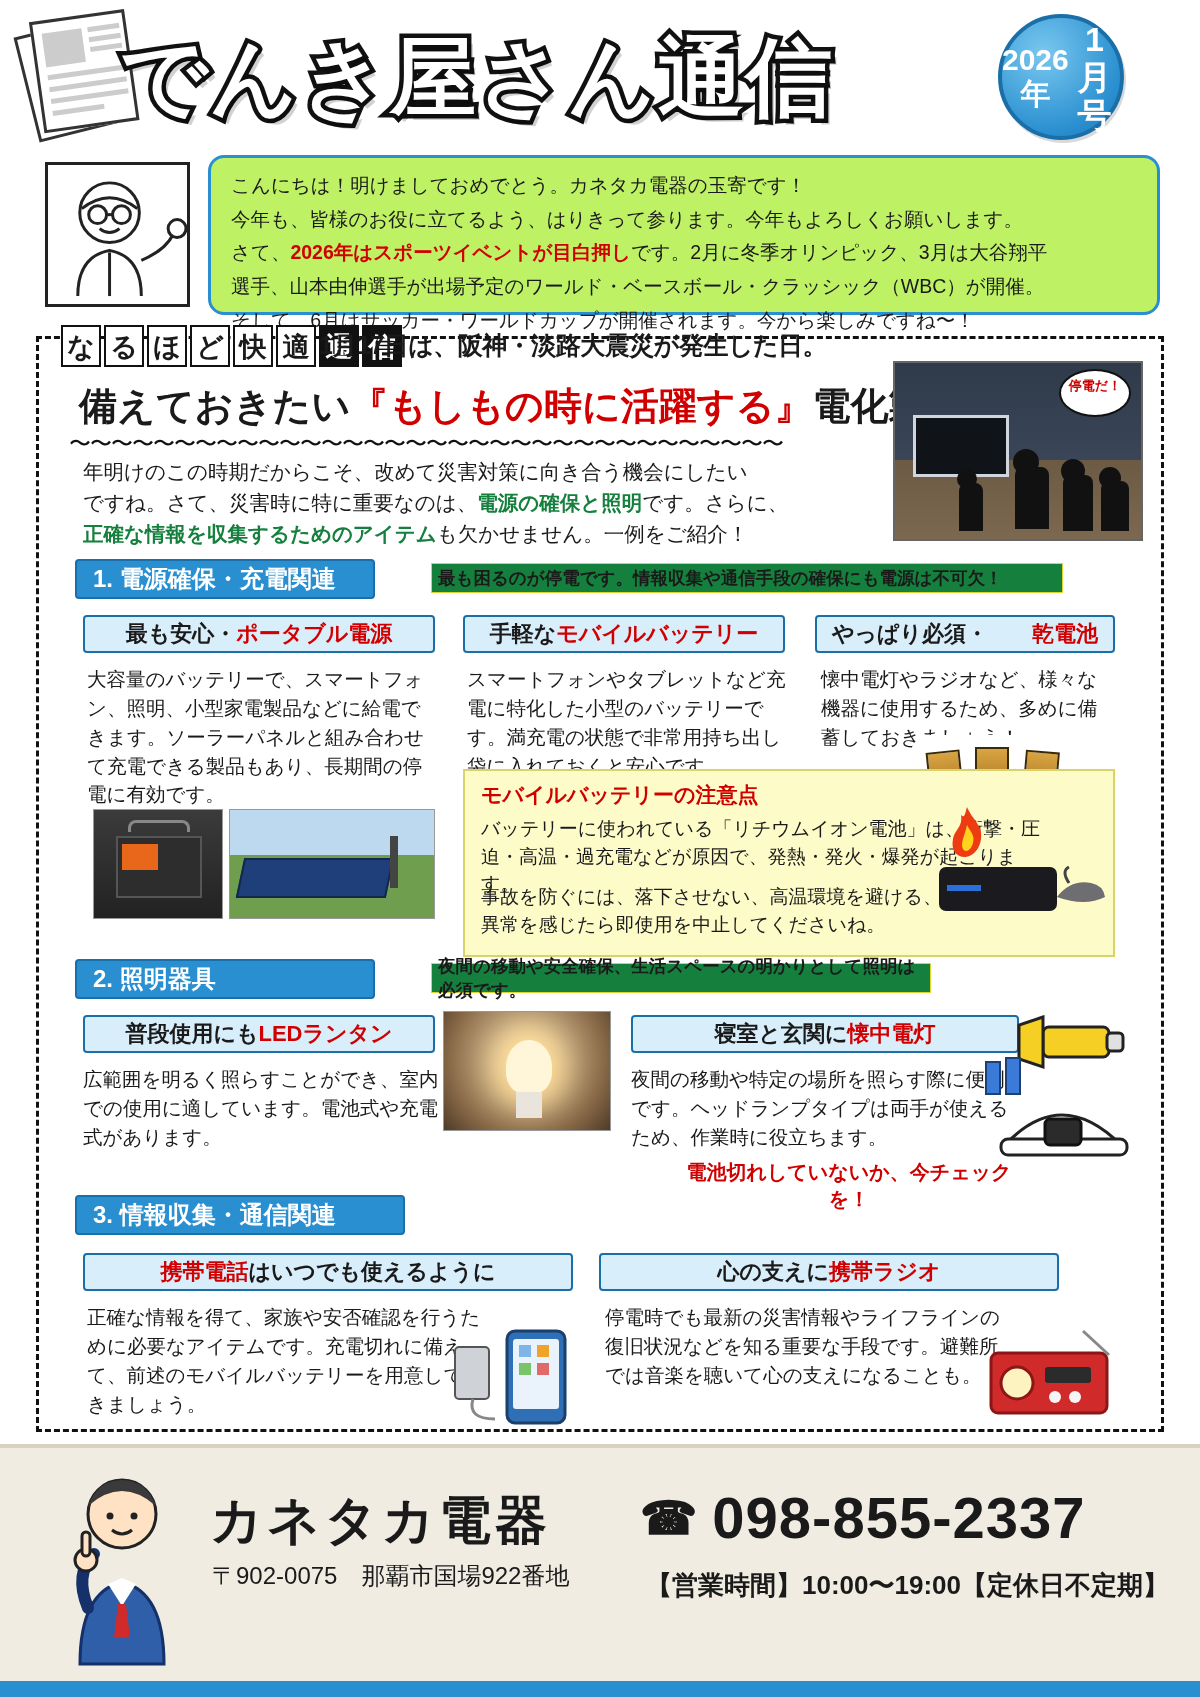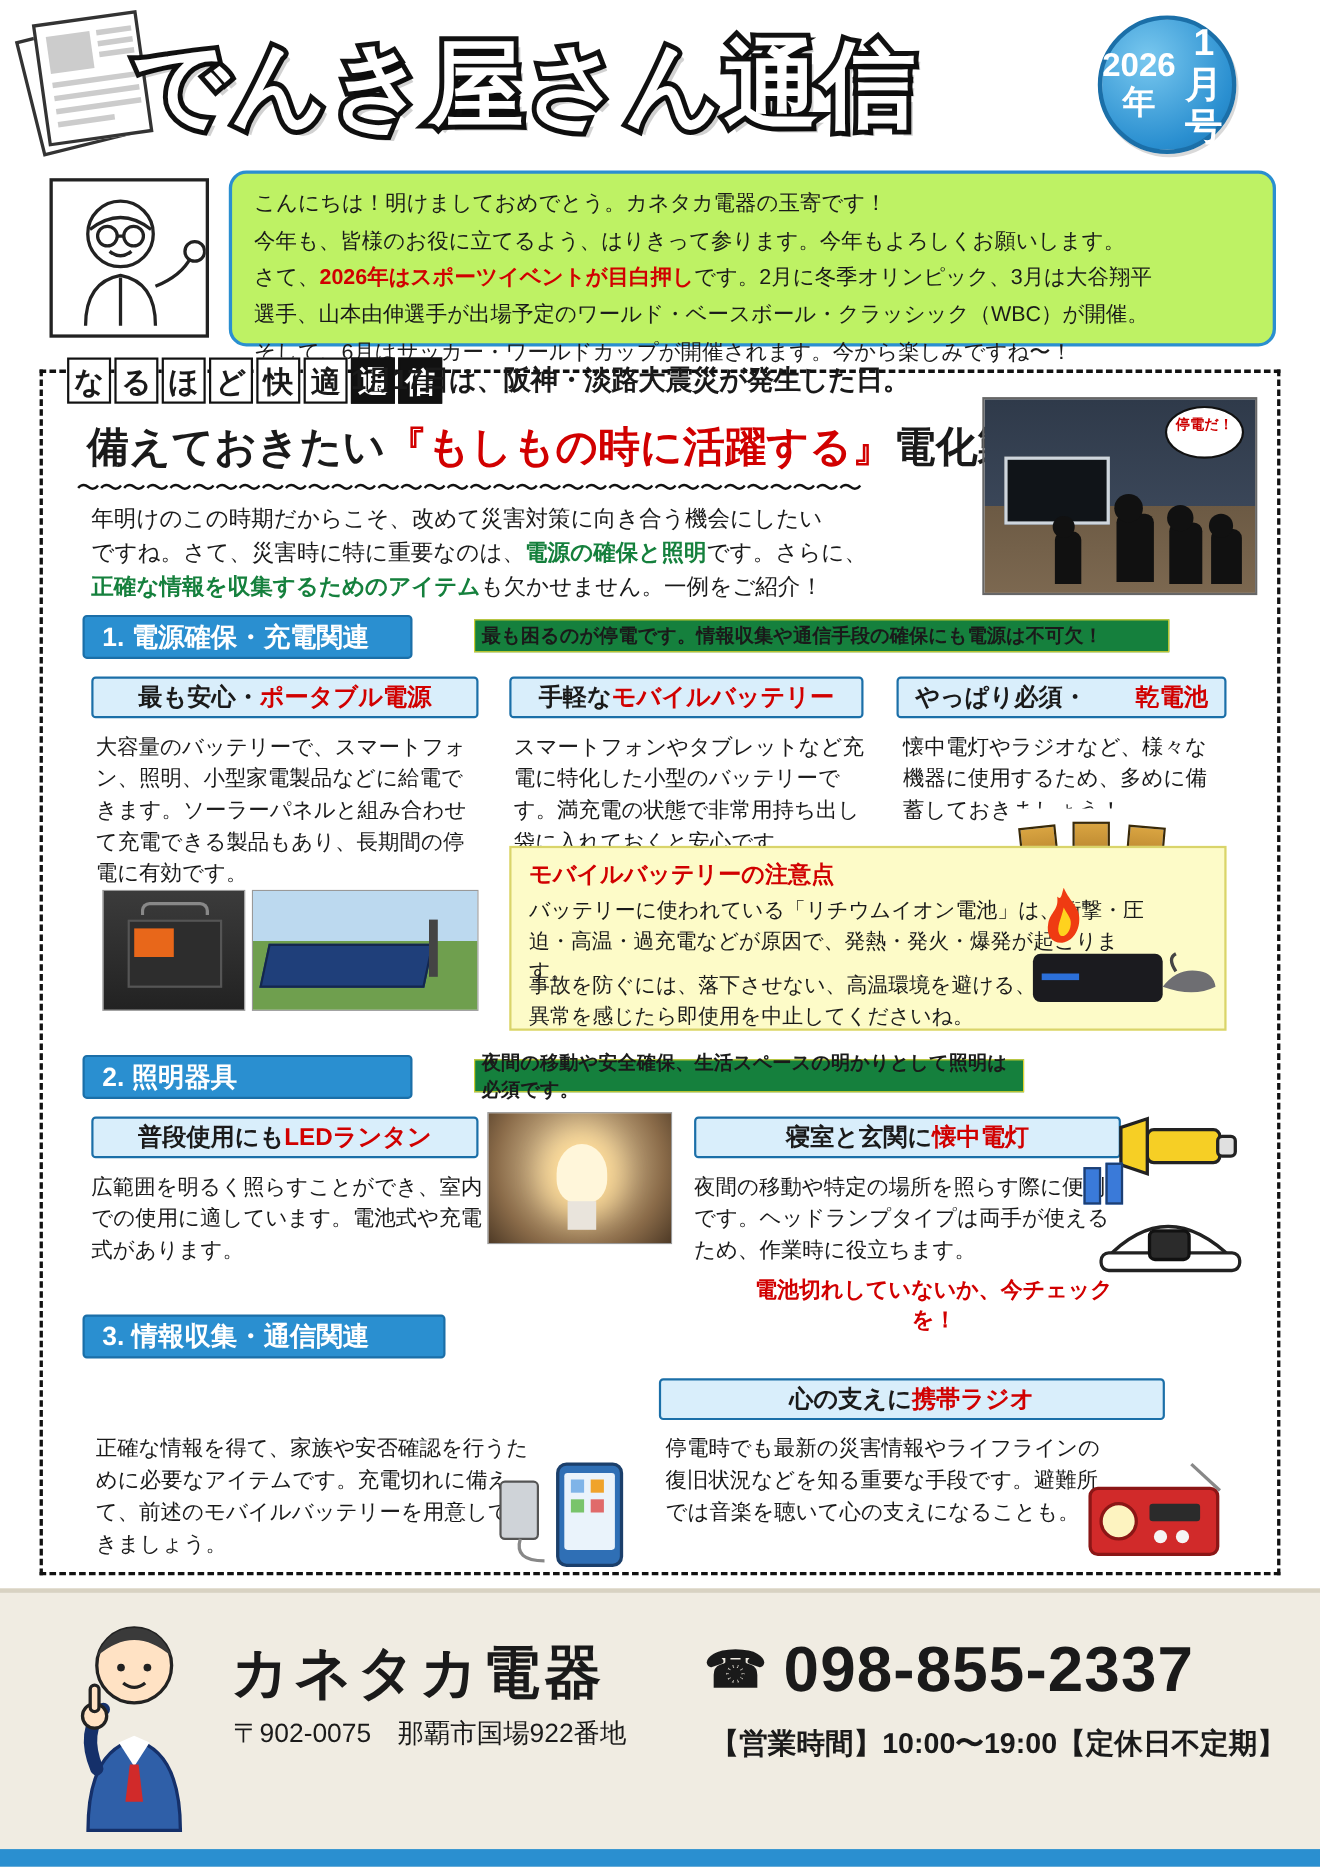--- a/index.html
+++ b/index.html
@@ -248,21 +248,21 @@
       <span>やっぱり必須・</span>
         <span class="r">乾電池</span>
     </div>
     <div class="body-txt" style="left:782px; top:326px; width:292px;">懐中電灯やラジオなど、様々な機器に使用するため、多めに備蓄しておきましょう！</div>
     <div class="img-ph" style="left:880px; top:396px; width:194px; height:92px; background:#fff; border:none;">
       <div style="position:absolute;left:10px;top:16px;width:34px;height:68px;background:linear-gradient(#d9a441,#8a5a14);border:2px solid #3a2a08;transform:rotate(-6deg);"></div>
       <div style="position:absolute;left:56px;top:12px;width:34px;height:70px;background:linear-gradient(#d9a441,#8a5a14);border:2px solid #3a2a08;"></div>
       <div style="position:absolute;left:104px;top:16px;width:34px;height:68px;background:linear-gradient(#d9a441,#8a5a14);border:2px solid #3a2a08;transform:rotate(5deg);"></div>
     </div>
 
-    <div class="warn-box" style="left:424px; top:430px; width:652px; height:168px;">
+    <div class="warn-box" style="left:424px; top:430px; width:652px; height:188px;">
       <div class="warn-title" style="position:absolute; left:16px; top:10px;">モバイルバッテリーの注意点</div>
       <div style="position:absolute; left:16px; top:44px; width:560px; font-size:19px; line-height:1.45;">バッテリーに使われている「リチウムイオン電池」は、衝撃・圧迫・高温・過充電などが原因で、発熱・発火・爆発が起こります。</div>
       <div style="position:absolute; left:16px; top:112px; width:470px; font-size:19px; line-height:1.45;">事故を防ぐには、落下させない、高温環境を避ける、異常を感じたら即使用を中止してくださいね。</div>
       <div style="position:absolute; right:126px; top:34px; width:40px; height:54px;">
         <svg viewBox="0 0 40 54" width="40" height="54">
             <path d="M20 2 C26 16 36 20 34 34 C32 48 22 52 18 52 C8 52 4 44 6 34 C8 24 16 22 14 10 C18 14 18 8 20 2Z" fill="#ef3b12"></path>
             <path d="M20 20 C24 28 28 30 26 38 C24 46 18 48 16 44 C13 38 18 30 20 20Z" fill="#ffd21e"></path>
           </svg>
       </div>
       <div style="position:absolute; right:56px; top:96px; width:118px; height:44px; background:#1b1b1f; border-radius:7px;">
@@ -310,20 +310,24 @@
         <rect x="56" y="36" width="36" height="26" rx="5" fill="#2b2b2b" stroke="#111" stroke-width="3"></rect>
       </svg>
     </div>
     <div style="position:absolute; left:946px; top:714px; width:60px; height:44px;">
       <div style="position:absolute;left:0;top:8px;width:16px;height:34px;background:#3a7ad9;border:2px solid #1d3f73;"></div>
       <div style="position:absolute;left:20px;top:4px;width:16px;height:38px;background:#3a7ad9;border:2px solid #1d3f73;"></div>
     </div>
 
     <div class="numhead" style="left:36px; top:856px; width:330px;">3. 情報収集・通信関連</div>
 
+    <div class="cardhead" style="left:44px; top:914px; width:490px;">
+      <span class="r">携帯電話</span>
+        <span>はいつでも使えるように</span>
+    </div>
     <div class="body-txt" style="left:48px; top:964px; width:400px;">正確な情報を得て、家族や安否確認を行うために必要なアイテムです。充電切れに備えて、前述のモバイルバッテリーを用意しておきましょう。</div>
     <div style="position:absolute; left:410px; top:986px; width:150px; height:100px;">
       <svg viewBox="0 0 150 100" width="150" height="100">
         <rect x="6" y="22" width="34" height="52" rx="4" fill="#cfd3d8" stroke="#555" stroke-width="2"></rect>
         <rect x="58" y="6" width="58" height="92" rx="8" fill="#2f6fb5" stroke="#1b3f6b" stroke-width="3"></rect>
         <rect x="64" y="14" width="46" height="70" rx="3" fill="#eaf3fb"></rect>
         <rect x="70" y="20" width="12" height="12" fill="#7fb4e8"></rect>
         <rect x="88" y="20" width="12" height="12" fill="#f0a32b"></rect>
         <rect x="70" y="38" width="12" height="12" fill="#79c46b"></rect>
         <rect x="88" y="38" width="12" height="12" fill="#e06a6a"></rect>

